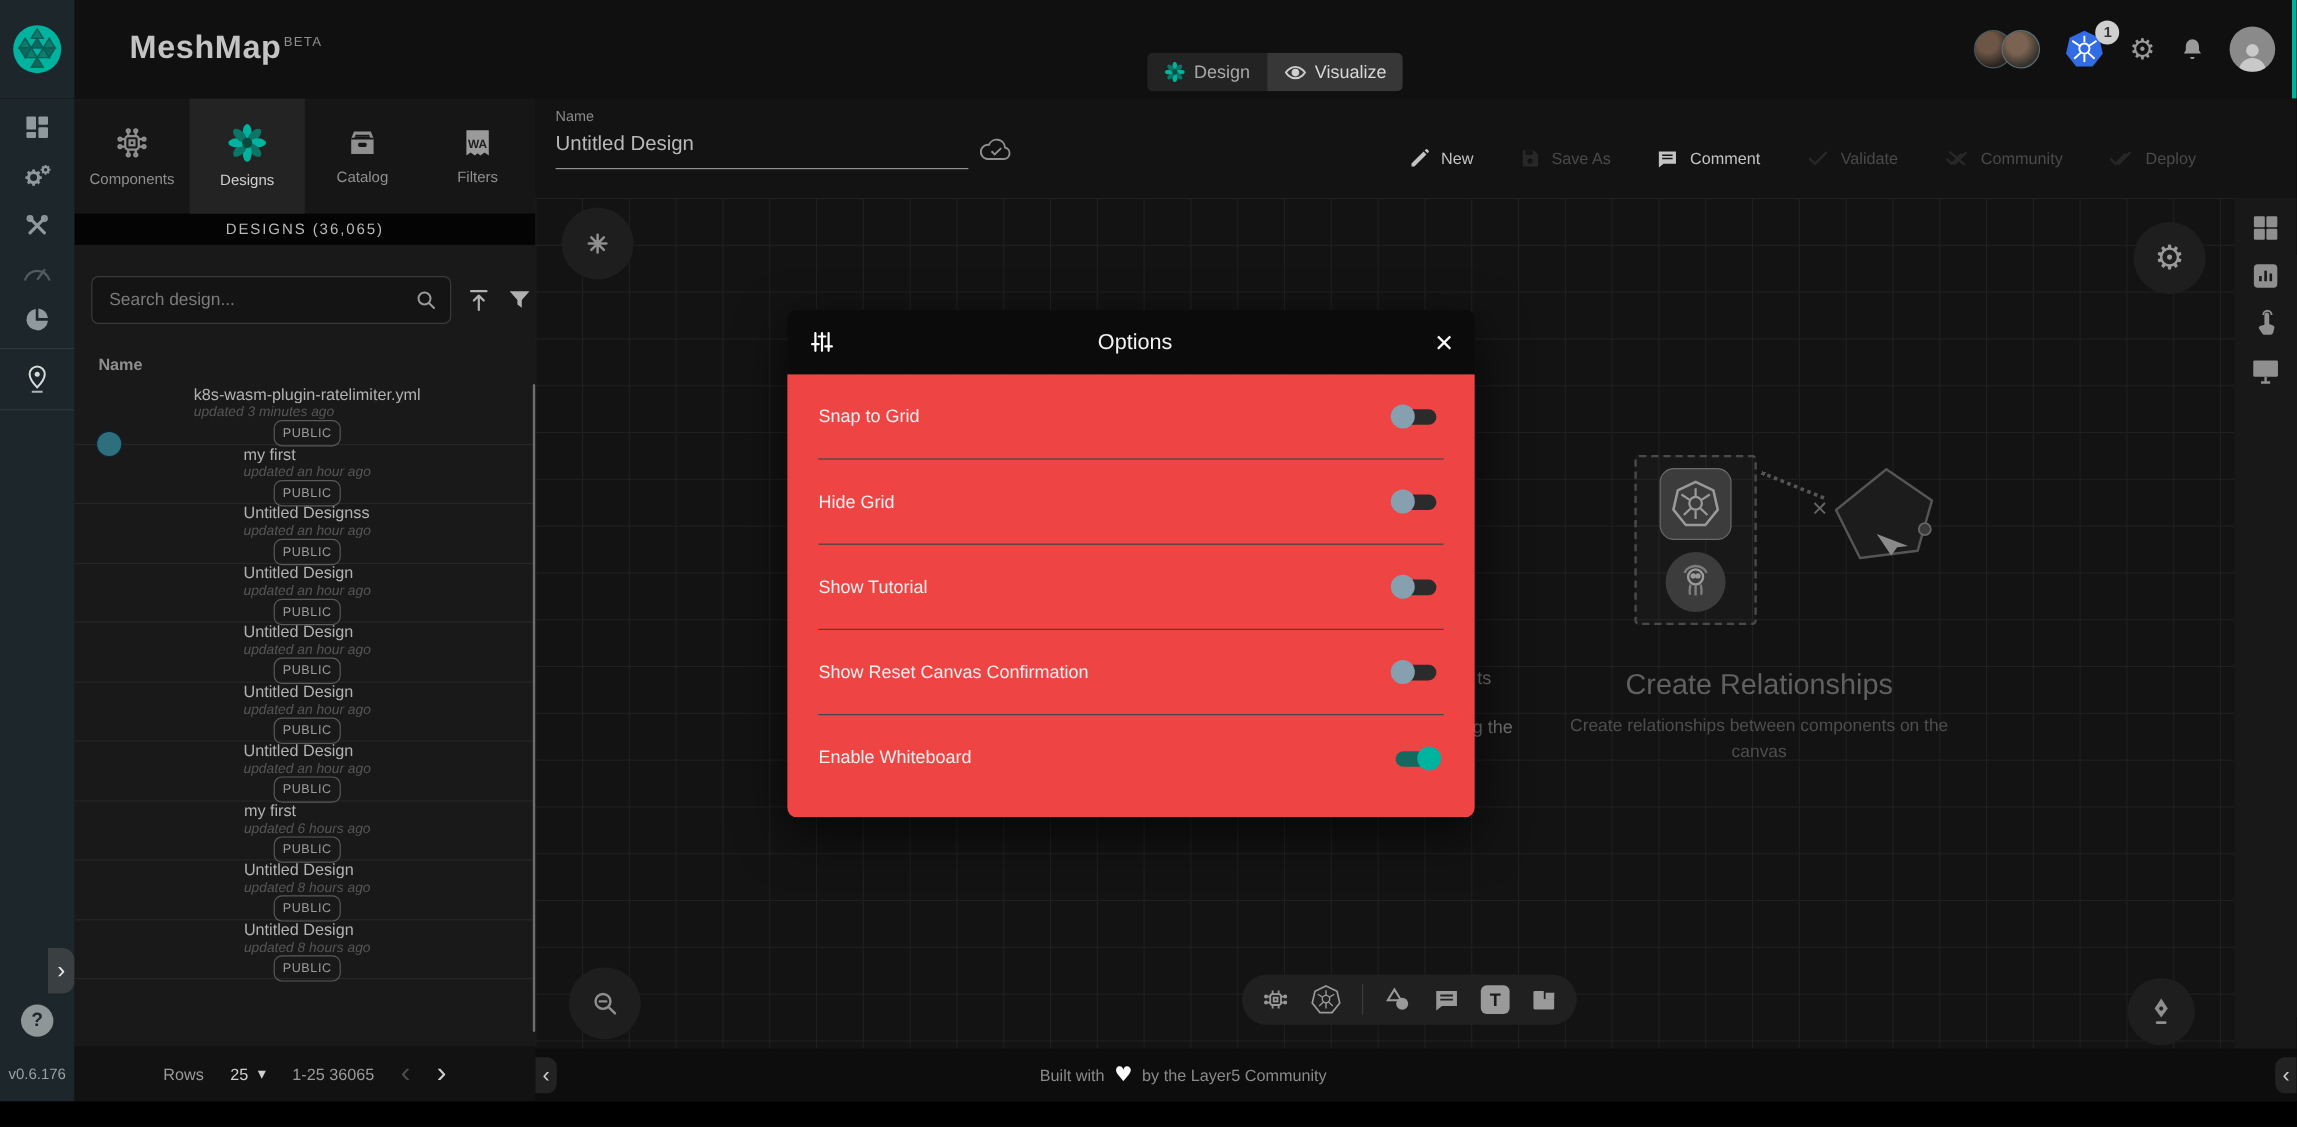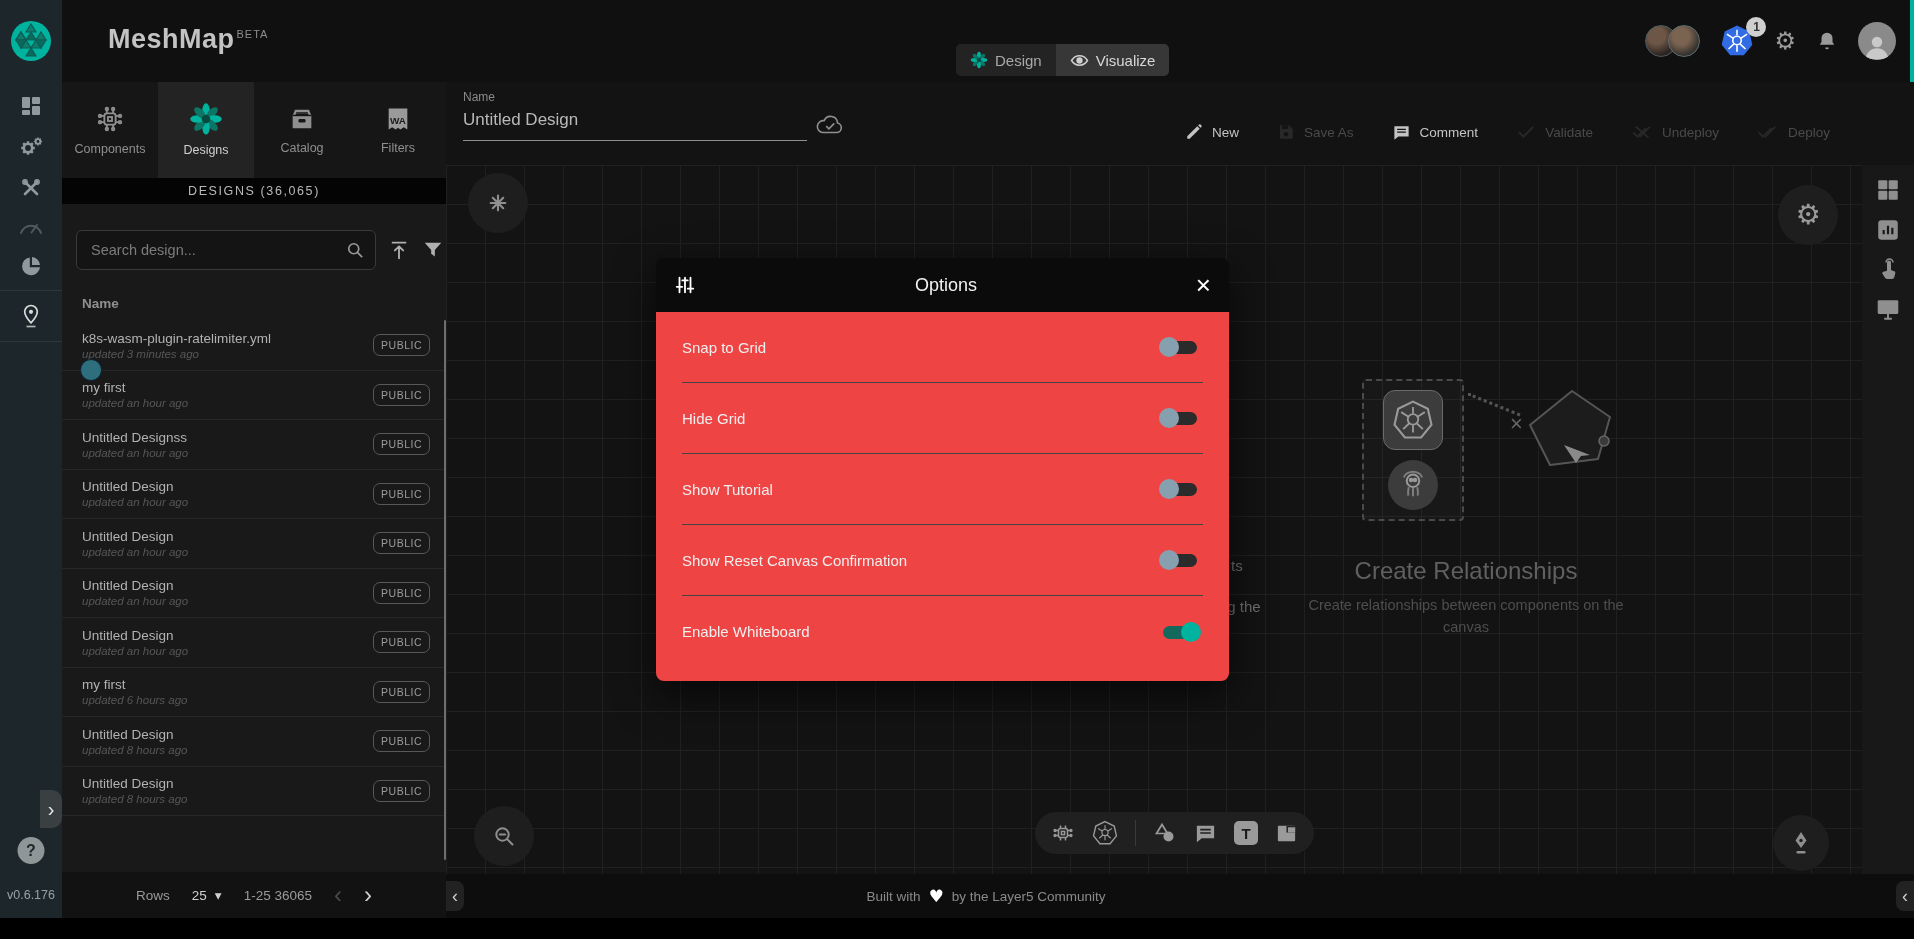--- a/index.html
+++ b/index.html
@@ -41,21 +41,21 @@
   .panel-tabs{display:grid;grid-template-columns:repeat(4,1fr);height:96px;background:#161616;}
   .ptab{display:flex;flex-direction:column;align-items:center;justify-content:center;gap:8px;color:#8f8f8f;font-size:12.5px;cursor:pointer;}
   .ptab.active{background:#232323;color:#cfcfcf;}
   .section-strip{height:26px;background:#040404;display:flex;align-items:center;justify-content:center;font-size:12.5px;letter-spacing:1.6px;color:#b9b9b9;}
   .search-row{display:flex;align-items:center;gap:12px;padding:26px 14px 10px 14px;}
   .search-box{flex:0 0 300px;height:40px;background:#141414;border:1px solid #3a3a3a;border-radius:6px;display:flex;align-items:center;padding:0 10px 0 12px;}
   .search-box input{flex:1;background:transparent;border:0;outline:0;color:#14b8a6;font-size:14.5px;}
   .search-box input::placeholder{color:#7c7c7c;}
   .colhead{padding:16px 0 10px 20px;font-size:13.5px;font-weight:bold;color:#8f8f8f;}
   .dlist{position:relative;}
-  .drow{position:relative;height:49.5px;display:flex;align-items:center;padding:0 16px 0 20px;border-bottom:1px solid #262626;cursor:pointer;}
+  .drow{position:relative;height:49.5px;display:flex;align-items:center;padding:0 16px 0 20px;border-bottom:1px solid #262626;cursor:pointer;flex-direction:column;}
   .drow-main{flex:1;min-width:0;}
   .drow-name{font-size:13.5px;color:#b2b2b2;white-space:nowrap;overflow:hidden;}
   .drow-updated{font-size:11.5px;font-style:italic;color:#565656;margin-top:2px;}
   .pub-badge{border:1px solid #585858;color:#9c9c9c;font-size:10.5px;padding:4px 7px;border-radius:7px;letter-spacing:.5px;}
   .row-avatar{position:absolute;left:18px;bottom:-11px;width:22px;height:22px;border-radius:50%;background:#2e6f7e;border:1px solid #123;z-index:2;}
   .panel-scrollbar{position:absolute;right:0;top:238px;width:2.5px;height:540px;background:#6e6e6e;border-radius:2px;}
   .pagination{position:absolute;left:0;right:0;bottom:0;height:46px;background:#121212;display:flex;align-items:center;justify-content:center;gap:22px;font-size:13.5px;color:#9a9a9a;}
   .pg-size{display:flex;align-items:center;gap:8px;cursor:pointer;color:#cfcfcf;}
   .pg-chev{font-size:24px;line-height:1;cursor:pointer;color:#cfcfcf;}
   .pg-chev.disabled{color:#4b4b4b;cursor:default;}
@@ -501,21 +501,21 @@
         <span>Validate</span>
       </div>
       <div class="tb-btn disabled">
         <span class="ico">
             <svg width="22" height="20" viewBox="0 0 26 24" fill="none" stroke="currentColor" stroke-width="2.2" stroke-linecap="round">
               <path d="M3 13l4.5 4.5L17 8"></path>
               <path d="M10.5 17.5L21.5 6.5"></path>
               <path d="M6 6l14 12"></path>
             </svg>
           </span>
-        <span>Undeploy</span>
+        <span>Community</span>
       </div>
       <div class="tb-btn disabled">
         <span class="ico">
             <svg width="22" height="20" viewBox="0 0 26 24" fill="none" stroke="currentColor" stroke-width="2.2" stroke-linecap="round">
               <path d="M2.5 13l4.5 4.5L16.5 8"></path>
               <path d="M10 17.5L21 6.5"></path>
             </svg>
           </span>
         <span>Deploy</span>
       </div>

